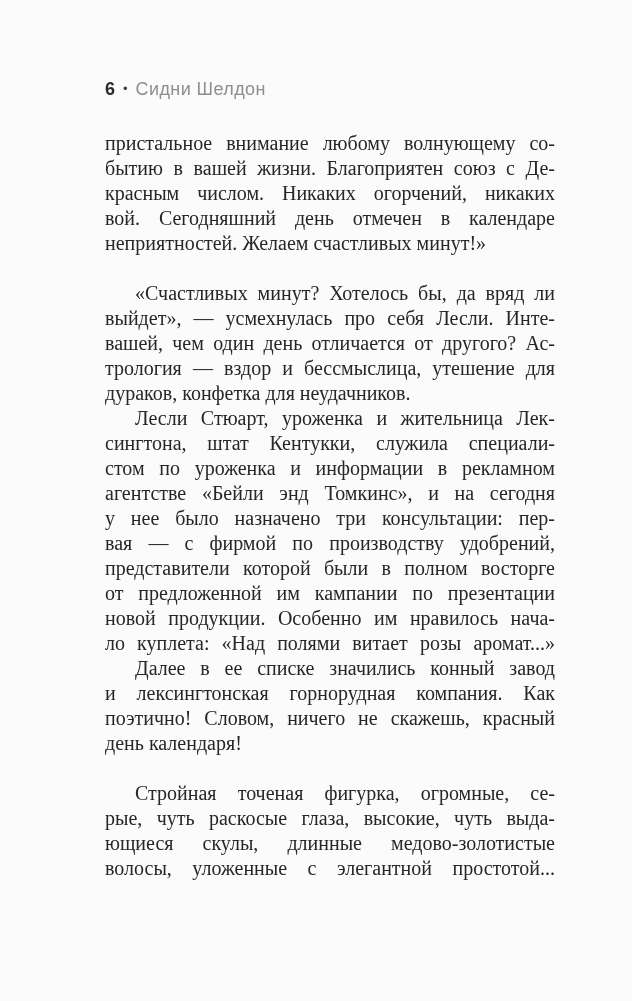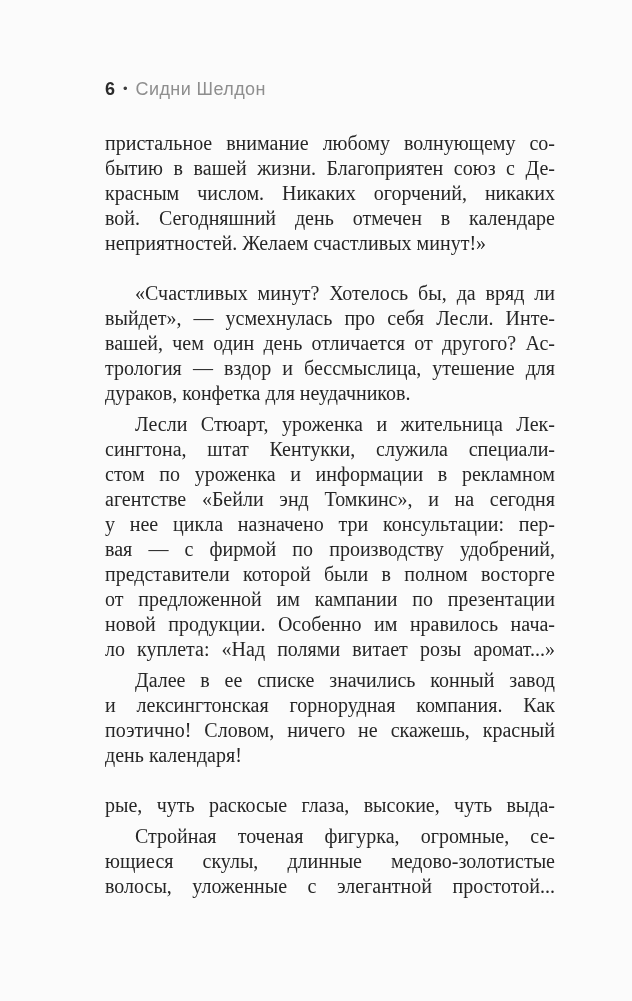--- a/index.html
+++ b/index.html
@@ -52,21 +52,21 @@
     line-height: 25px;
   }
   .para { margin: 0; }
   .para.gap { margin-top: 25px; }
   .line {
     height: 25px;
     text-align: justify;
     text-align-last: justify;
     overflow: hidden;
   }
-  .line.indent { padding-left: 30px; margin-top: 6px; }
+  .line.indent { padding-left: 30px; }
   .line.endline {
     text-align: center;
     text-align-last: left;
   }
 </style>
 </head>
 <body>
 
 <div class="book-page">
   <div class="header">
@@ -87,33 +87,33 @@
         <div class="line">выйдет», — усмехнулась про себя Лесли. Инте-</div>
         <div class="line">вашей, чем один день отличается от другого? Ас-</div>
         <div class="line">трология — вздор и бессмыслица, утешение для</div>
         <div class="line endline">дураков, конфетка для неудачников.</div>
       </div>
       <div class="para">
         <div class="line indent">Лесли Стюарт, уроженка и жительница Лек-</div>
         <div class="line">сингтона, штат Кентукки, служила специали-</div>
         <div class="line">стом по уроженка и информации в рекламном</div>
         <div class="line">агентстве «Бейли энд Томкинс», и на сегодня</div>
-        <div class="line">у нее цикла назначено три консультации: пер-</div>
+        <div class="line">у нее было назначено три консультации: пер-</div>
         <div class="line">вая — с фирмой по производству удобрений,</div>
         <div class="line">представители которой были в полном восторге</div>
         <div class="line">от предложенной им кампании по презентации</div>
         <div class="line">новой продукции. Особенно им нравилось нача-</div>
         <div class="line">ло куплета: «Над полями витает розы аромат...»</div>
       </div>
       <div class="para">
         <div class="line indent">Далее в ее списке значились конный завод</div>
         <div class="line">и лексингтонская горнорудная компания. Как</div>
         <div class="line">поэтично! Словом, ничего не скажешь, красный</div>
         <div class="line endline">день календаря!</div>
       </div>
       <div class="para gap">
+        <div class="line indent">Стройная точеная фигурка, огромные, се-</div>
         <div class="line">рые, чуть раскосые глаза, высокие, чуть выда-</div>
-        <div class="line indent">Стройная точеная фигурка, огромные, се-</div>
         <div class="line">ющиеся скулы, длинные медово-золотистые</div>
         <div class="line">волосы, уложенные с элегантной простотой...</div>
       </div>
     </div>
 </div>
 
 </body></html>

